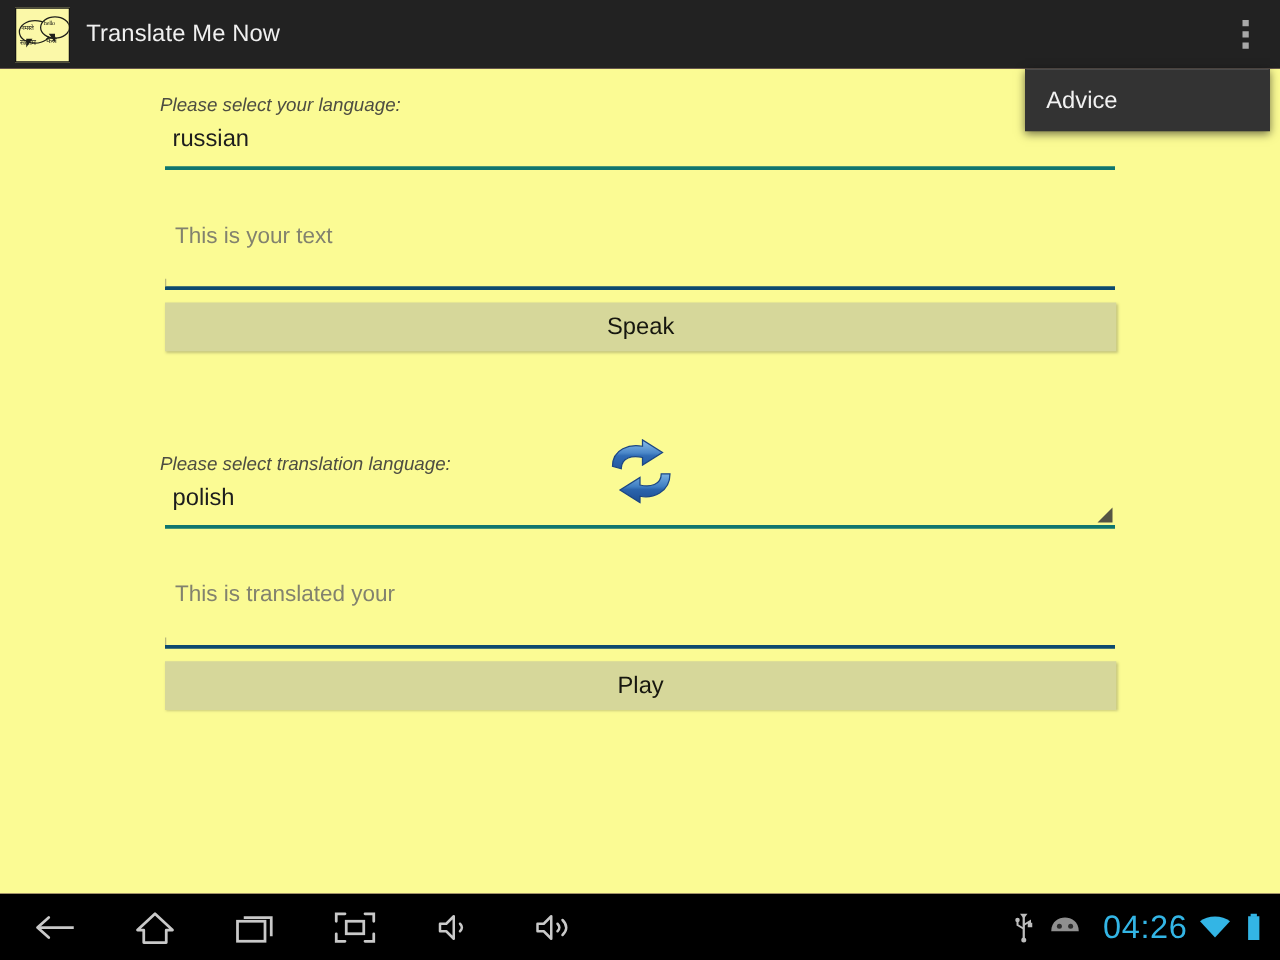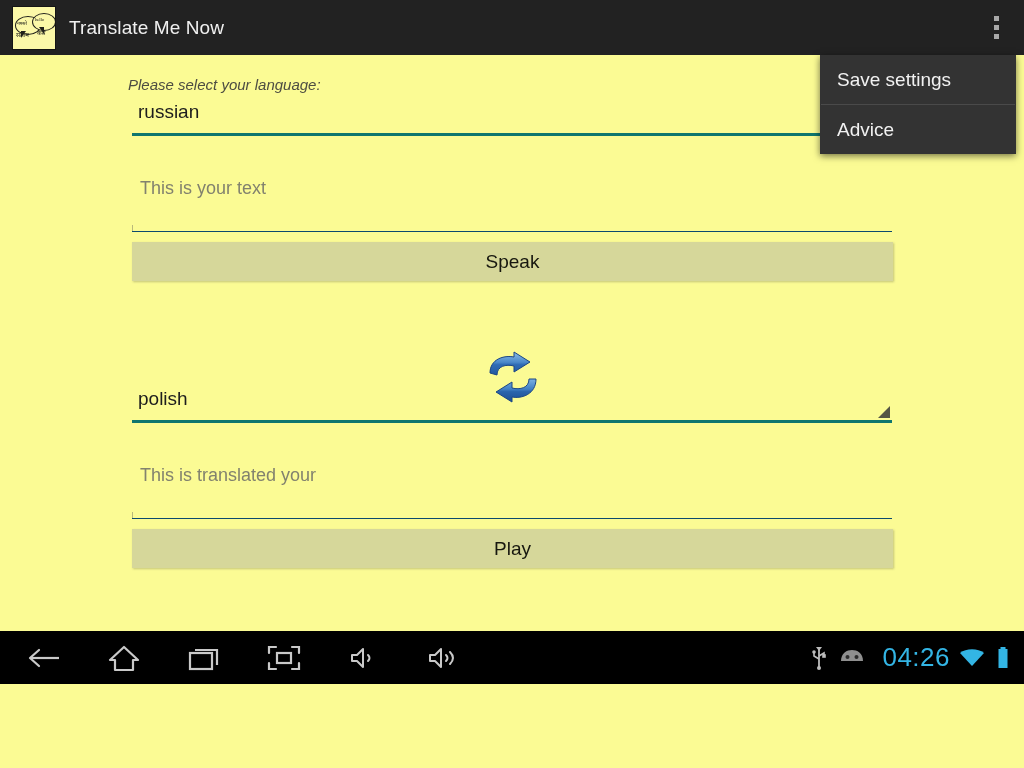--- a/index.html
+++ b/index.html
@@ -8,21 +8,21 @@
     width: 1024px;
     height: 768px;
     overflow: hidden;
     background: #fbfb94;
     font-family: "Liberation Sans", sans-serif;
   }
 
   #screen {
     position: relative;
     width: 1024px;
-    height: 684px;
+    height: 768px;
     background: #701a75;
   }
 
   
   .action-bar {
     position: absolute;
     top: 0; left: 0;
     width: 1024px;
     height: 55px;
     background: #222222;
@@ -163,21 +163,21 @@
     border-style: solid;
     border-width: 0 0 12px 12px;
     border-color: transparent transparent #555544 transparent;
   }
 
   .edittext {
     position: absolute;
     left: 132px;
     width: 760px;
     height: 60px;
-    border-bottom: 1px solid #0c4a6e;
+    border-bottom: 3px solid #0c4a6e;
     box-sizing: border-box;
   }
   .edittext::before {
     content: "";
     position: absolute;
     left: 0;
     bottom: 0;
     width: 1px;
     height: 6px;
     background: #b9b97a;
@@ -300,35 +300,35 @@
             <stop offset="45%" stop-color="#3f7ec2"></stop>
             <stop offset="55%" stop-color="#2a64ac"></stop>
             <stop offset="100%" stop-color="#1d4e93"></stop>
           </linearGradient>
         </defs>
         <path d="M10 22 C10 8, 24 4, 34 6 L34 1 L50 11 L34 21 L34 15 C26 13, 17 15, 17 24 Z" fill="url(#gTop)" stroke="#1b4684" stroke-width="1"></path>
         <path d="M56 28 C56 43, 42 48, 32 46 L32 51 L16 41 L32 31 L32 37 C40 39, 49 37, 49 28 Z" fill="url(#gBot)" stroke="#1b4684" stroke-width="1"></path>
       </svg>
     </div>
 
+    <div class="field-label" style="top:308px;">Please select translation language:</div>
 
     <div class="spinner" style="top:328px;">
       <span class="value">polish</span>
       <span class="arrow"></span>
     </div>
 
     <div class="edittext" style="top:404px;">
       <span class="hint">This is translated your</span>
     </div>
 
     <div class="flat-button" style="top:474px;">Play</div>
   </div>
 
   <div class="overflow-menu">
-    <div class="menu-item">Save settings</div>
     <div class="menu-divider"></div>
     <div class="menu-item">Advice</div>
   </div>
 
   <div class="navbar">
 
     <div class="nav-icon" style="margin-left:4px;">
       <svg width="36" height="26" viewBox="0 0 36 26">
         <path d="M33 13 H5" stroke="#c9c9c9" stroke-width="2.2" fill="none"></path>
         <path d="M13 5 L4 13 L13 21" stroke="#c9c9c9" stroke-width="2.2" fill="none" stroke-linecap="round" stroke-linejoin="round"></path>

